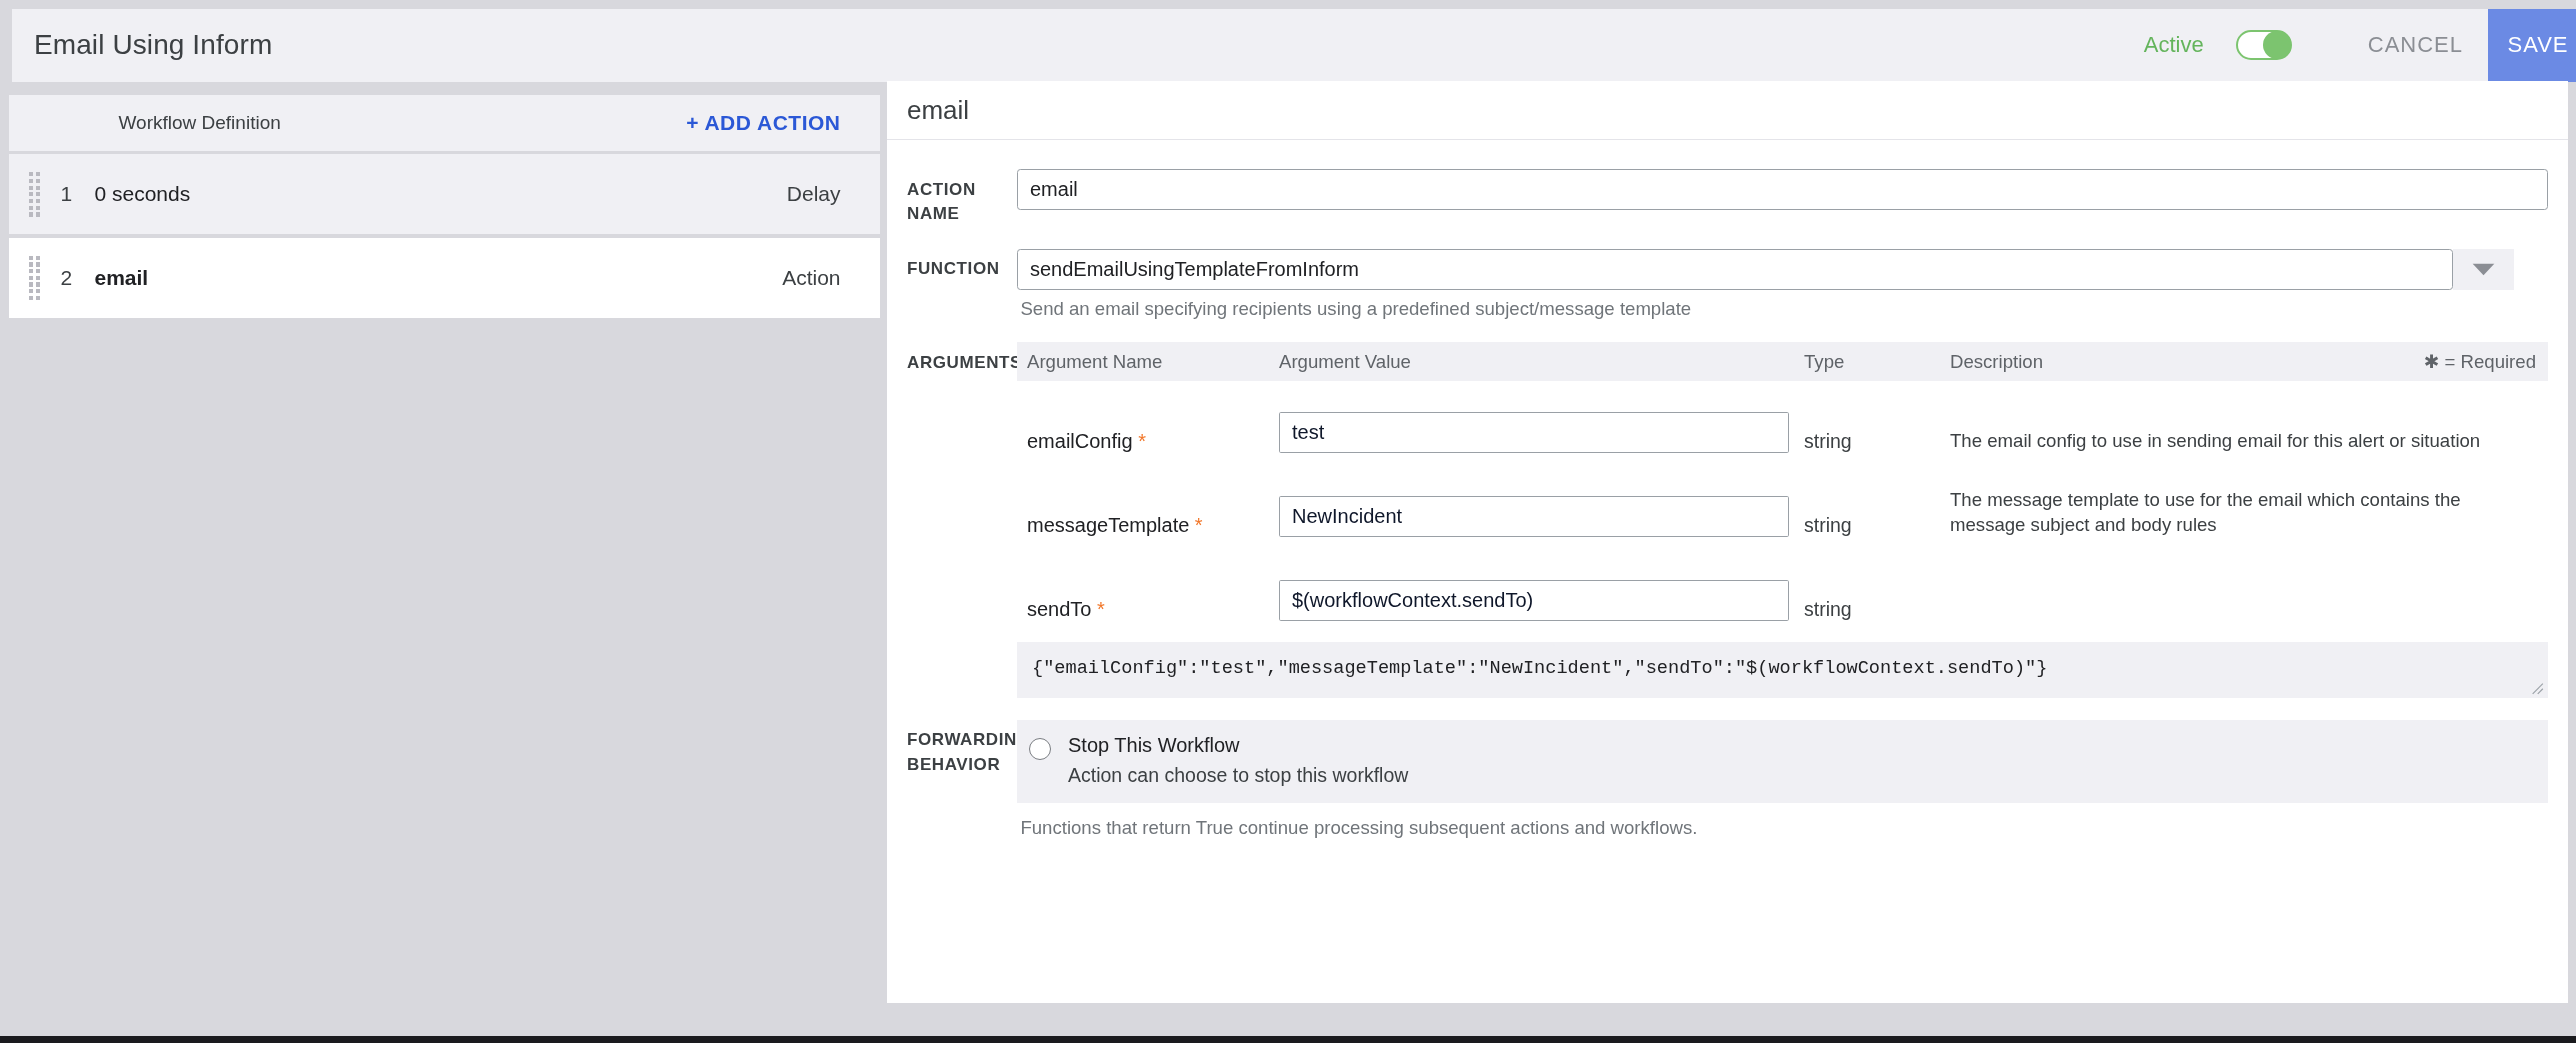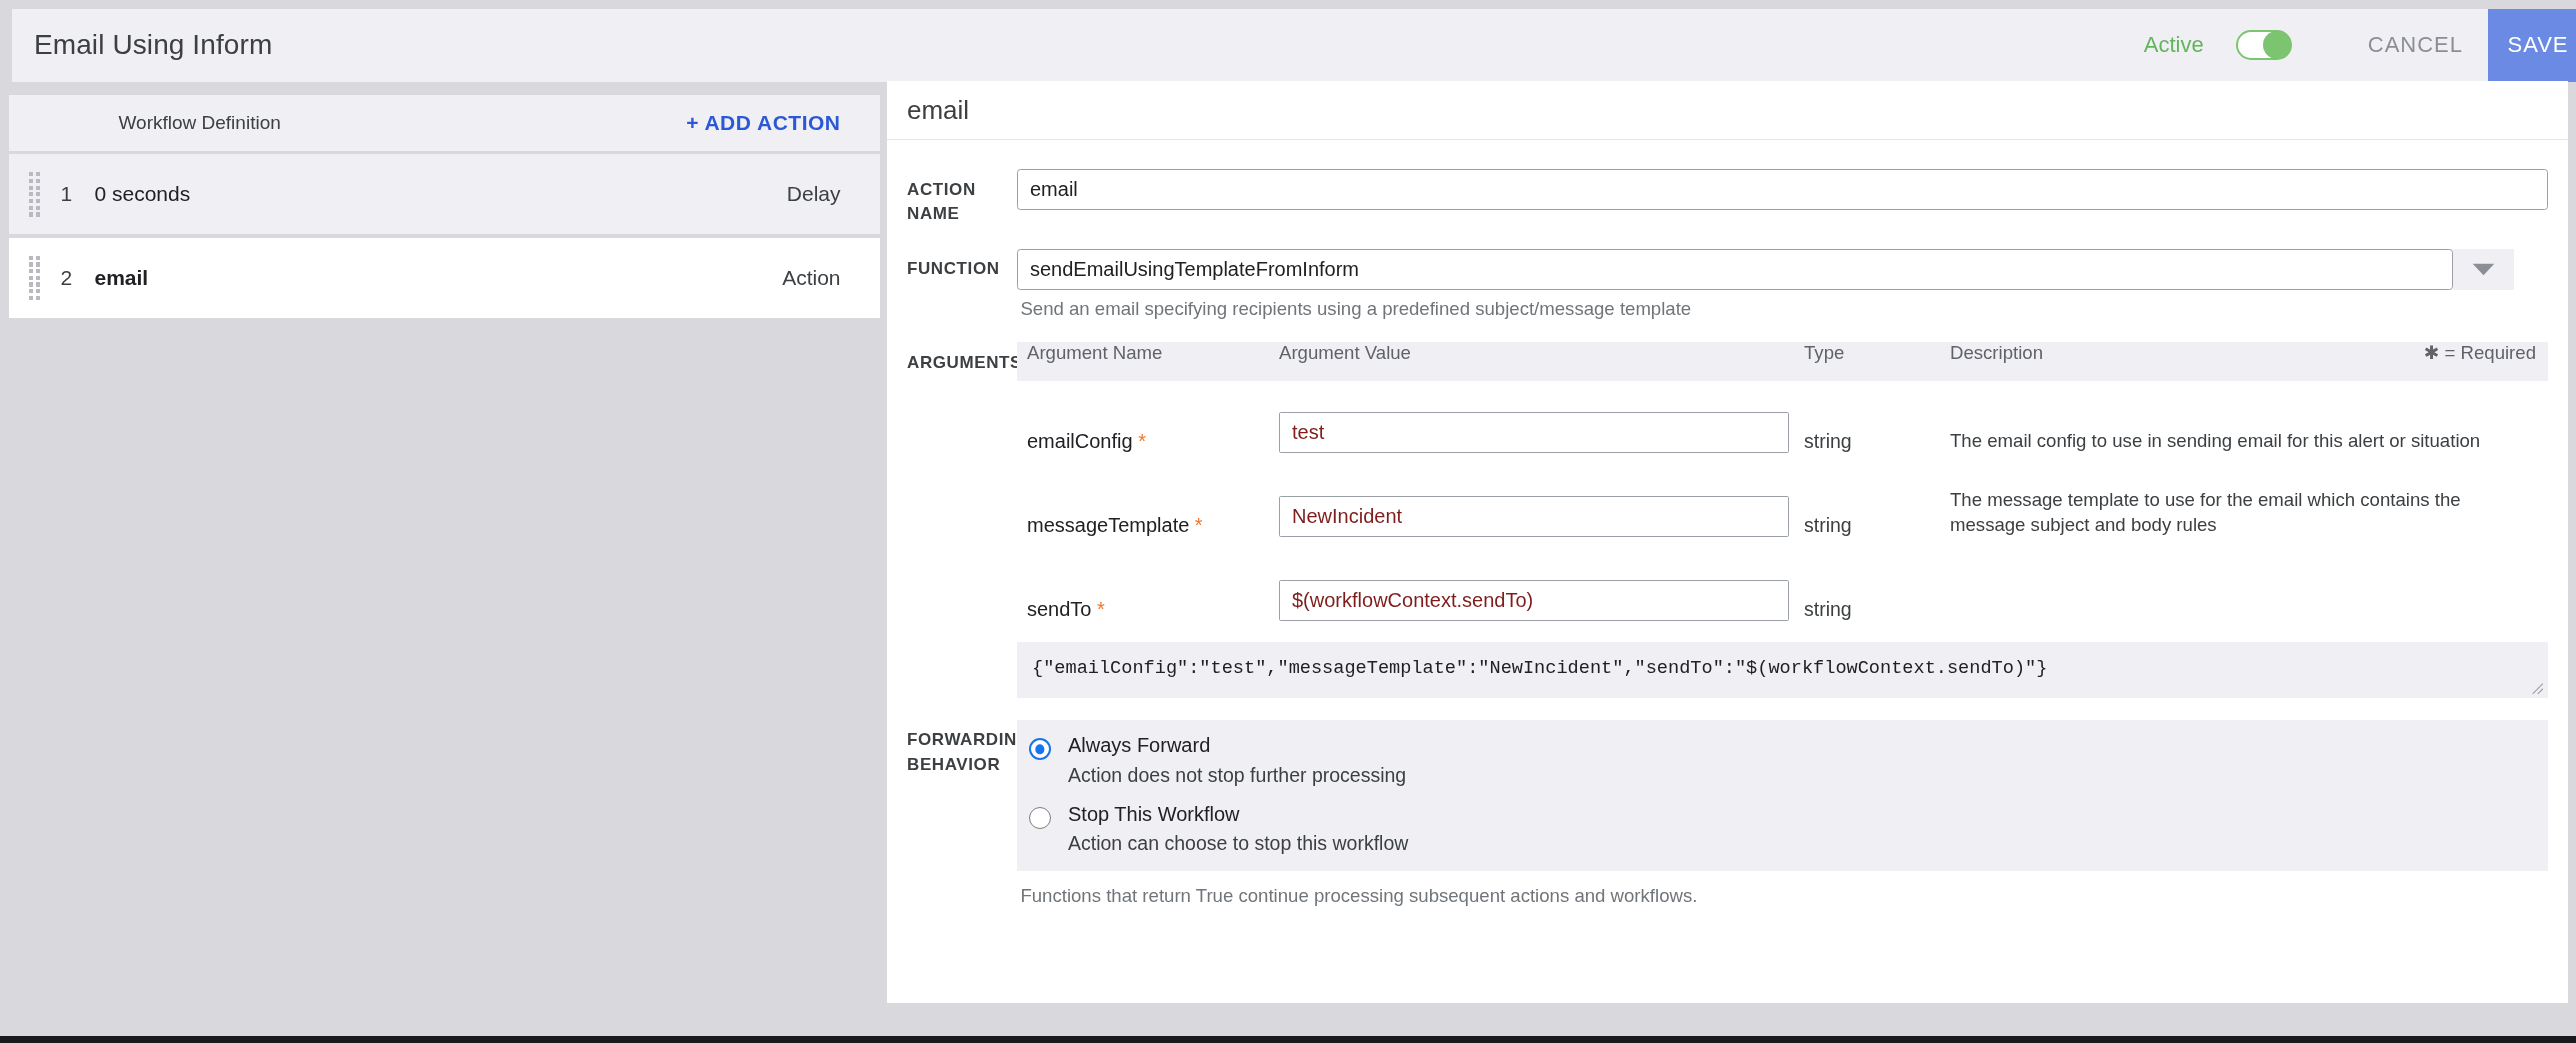--- a/index.html
+++ b/index.html
@@ -229,20 +229,21 @@
     margin-top: 8.5px;
     padding-left: 3.4px;
   }
 
   
   .args-table { width: 100%; }
   .args-head {
     display: flex;
     background: #f0f0f4;
     height: 39px;
+    align-items: center;
   }
   .args-head > div {
     font-size: 18.6px;
     color: #5f6368;
   }
   .c-name  { flex: 0 0 262px; padding-left: 10px; box-sizing: border-box; }
   .c-val   { flex: 0 0 525px; }
   .c-type  { flex: 0 0 146px; }
   .c-desc  { flex: 1; }
   .req-note {
@@ -268,21 +269,21 @@
   .arg-name .star { color: #f2772a; font-size: 20px; }
   .arg-val-cell { flex: 0 0 525px; padding-right: 15px; box-sizing: border-box; }
   .arg-val-input {
     width: 100%;
     box-sizing: border-box;
     height: 41px;
     border: 0.8px solid #9aa0a6;
     border-radius: 1.7px;
     font-size: 20px;
     padding: 0 12px;
-    color: #7f1d1d;
+    color: #0f172a;
     background: #ffffff;
     font-family: inherit;
     outline: none;
   }
   .arg-type {
     font-size: 19.5px;
     color: #3c4043;
     padding-top: 7.6px;
   }
   .arg-desc {
@@ -538,27 +539,20 @@
     </div>
 
     <div class="frow">
       <div class="flabel">
         <div>FORWARDING</div>
         <div>BEHAVIOR</div>
       </div>
       <div class="fctl">
         <div class="fwd-panel">
 
-          <div class="radio-line">
-            <span class="radio on"></span>
-            <span class="radio-texts">
-              <div class="radio-title">Always Forward</div>
-              <div class="radio-sub">Action does not stop further processing</div>
-            </span>
-          </div>
 
           <div class="radio-line">
             <span class="radio"></span>
             <span class="radio-texts">
               <div class="radio-title">Stop This Workflow</div>
               <div class="radio-sub">Action can choose to stop this workflow</div>
             </span>
           </div>
 
         </div>

